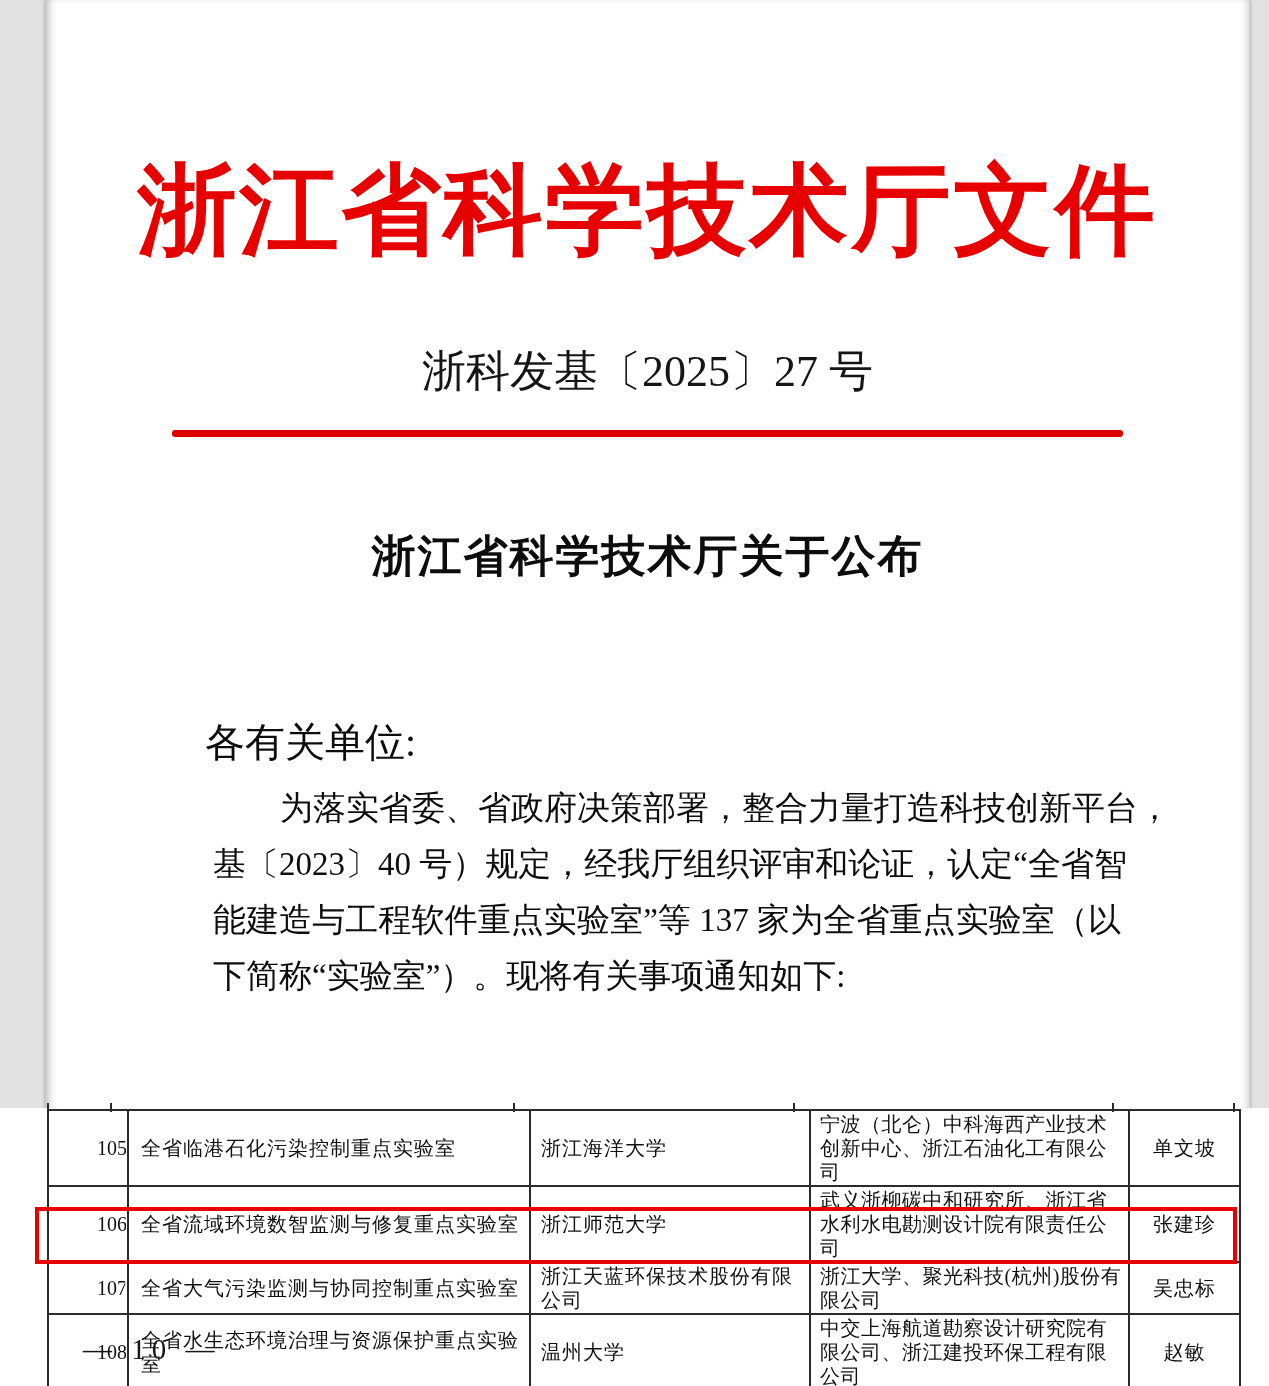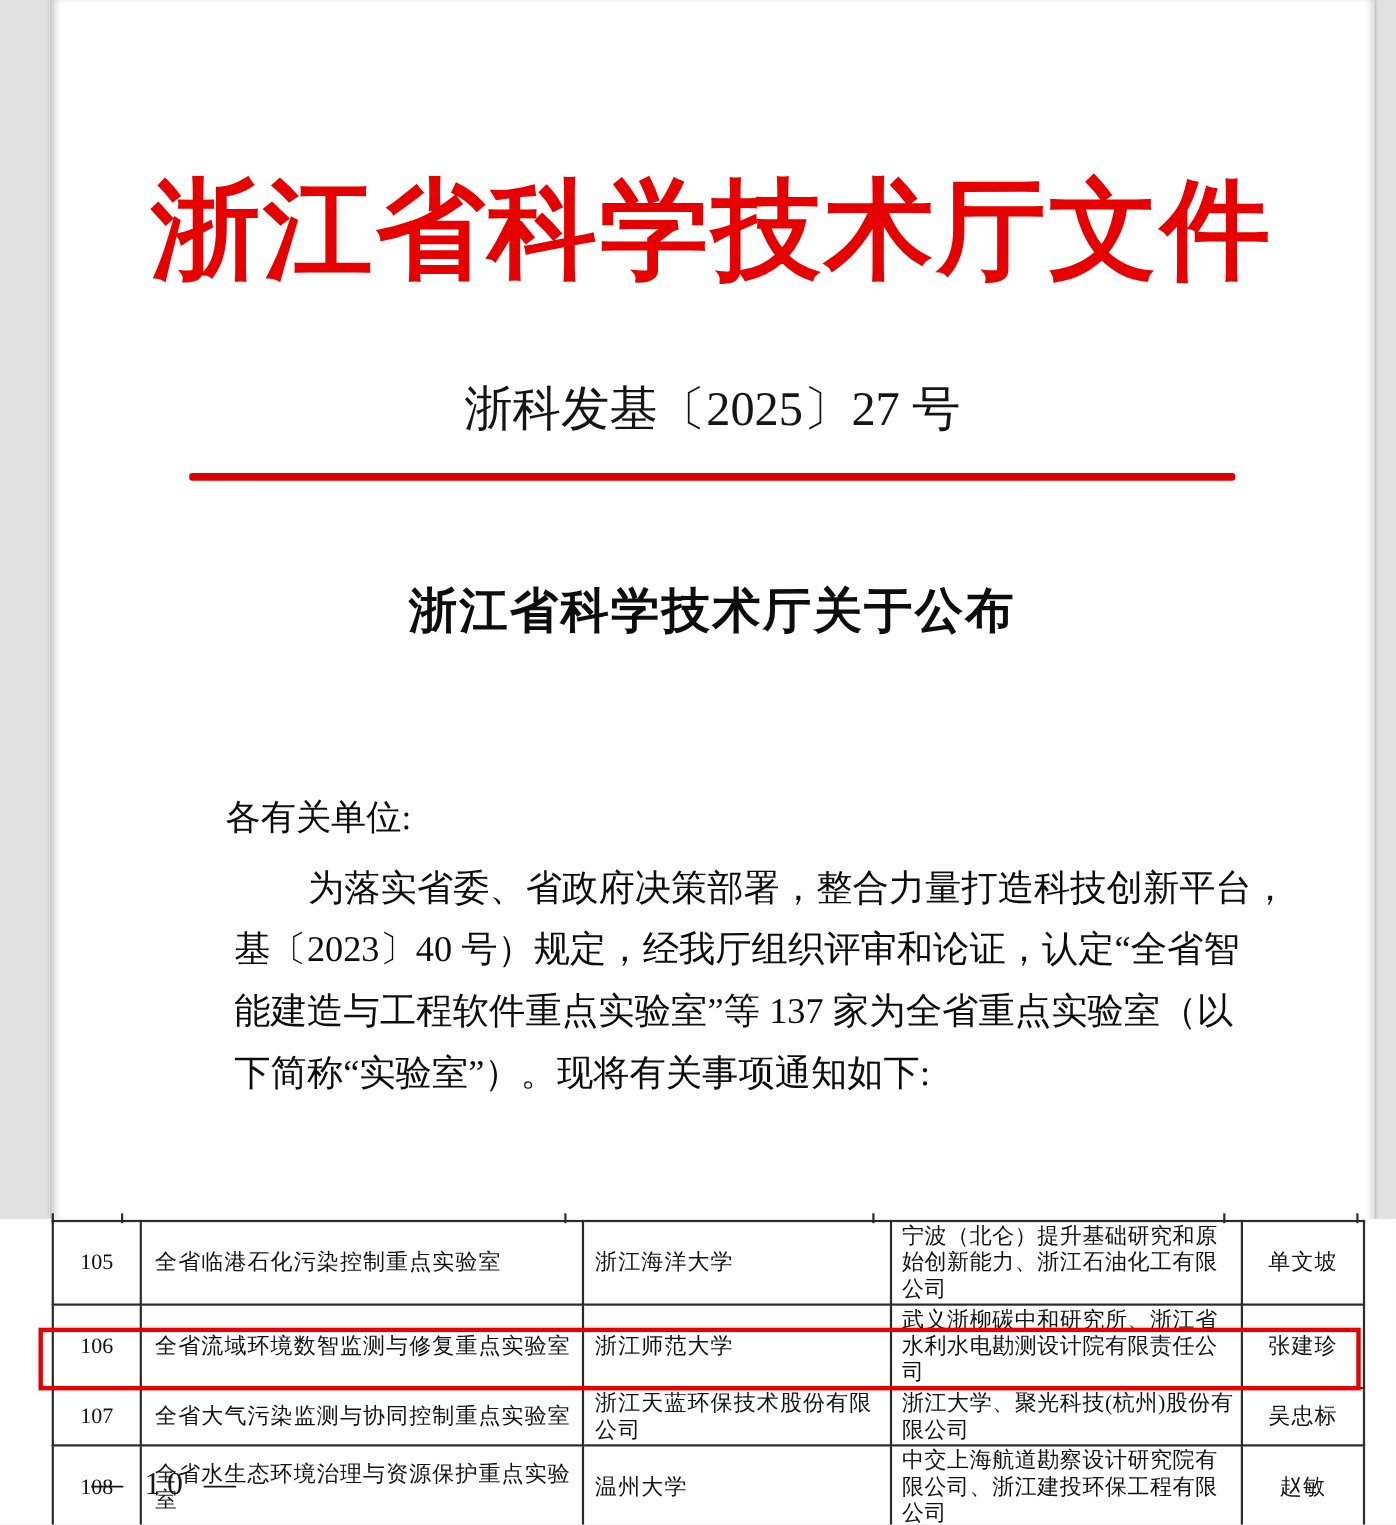--- a/index.html
+++ b/index.html
@@ -41,21 +41,21 @@
     background:var(--rule-red);border-radius:3px;
   }
   .notice-title{
     position:absolute;left:0;width:100%;text-align:center;
     font-size:44px;line-height:52px;font-weight:700;letter-spacing:2px;color:#0d0d0d;font-family:Liberation Mono, monospace;
   }
   .notice-title.l1{top:533px;}
   .notice-title.l2{top:603px;}
   .salutation{
     position:absolute;left:160px;top:722px;
-    font-size:32px;line-height:42px;color:#0d0d0d;
+    font-size:40px;line-height:42px;color:#0d0d0d;
   }
   .body-block{
     position:absolute;left:168px;top:780px;width:908px;
     font-size:33px;color:#0d0d0d;
   }
   .body-line{
     height:56px;line-height:56px;
     text-align:justify;text-align-last:justify;
     white-space:nowrap;
   }
@@ -74,21 +74,21 @@
     border-collapse:collapse;table-layout:fixed;
     width:1188px;
   }
   table.lab-table td{
     border:2px solid #2b2b2b;
     height:50px;
     vertical-align:middle;
     font-size:20px;line-height:24px;
     overflow:hidden;
   }
-  td.col-no{width:80px;text-align:center;font-size:21px;border-radius:31px;}
+  td.col-no{width:80px;text-align:right;font-size:21px;border-radius:31px;}
   td.col-lab{width:402px;padding:0 6px 0 12px;font-size:21px;letter-spacing:1px;}
   td.col-inst{width:280px;padding:0 6px 0 10px;letter-spacing:1px;}
   td.col-part{width:319px;padding:1px 6px 1px 9px;font-size:19px;line-height:24px;letter-spacing:.5px;}
   td.col-dir{width:111px;text-align:center;letter-spacing:1px;}
   .highlight-box{
     position:absolute;left:35px;top:99px;width:1202px;height:57px;
     border:4px solid var(--highlight-red);
     pointer-events:none;
   }
   .page-number{
@@ -128,21 +128,21 @@
   <div class="stub" style="left:793px"></div>
   <div class="stub" style="left:1112px"></div>
   <div class="stub" style="left:1233px"></div>
 
   <table class="lab-table">
     <tbody>
       <tr>
         <td class="col-no">105</td>
         <td class="col-lab">全省临港石化污染控制重点实验室</td>
         <td class="col-inst">浙江海洋大学</td>
-        <td class="col-part">宁波（北仑）提升基础研究和原始创新能力、浙江石油化工有限公司</td>
+        <td class="col-part">宁波（北仑）中科海西产业技术创新中心、浙江石油化工有限公司</td>
         <td class="col-dir">单文坡</td>
       </tr>
       <tr>
         <td class="col-no">106</td>
         <td class="col-lab">全省流域环境数智监测与修复重点实验室</td>
         <td class="col-inst">浙江师范大学</td>
         <td class="col-part">武义浙柳碳中和研究所、浙江省水利水电勘测设计院有限责任公司</td>
         <td class="col-dir">张建珍</td>
       </tr>
       <tr>

